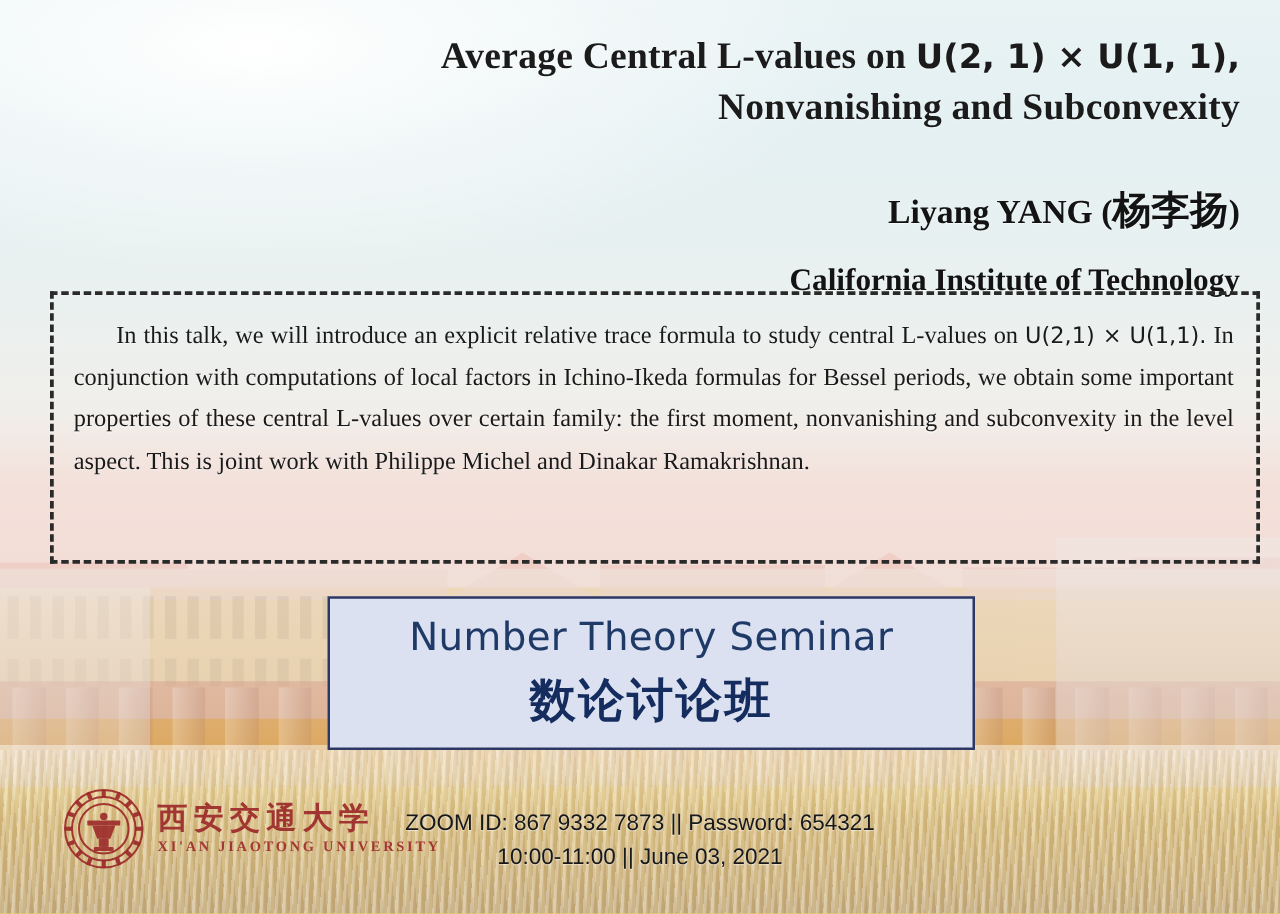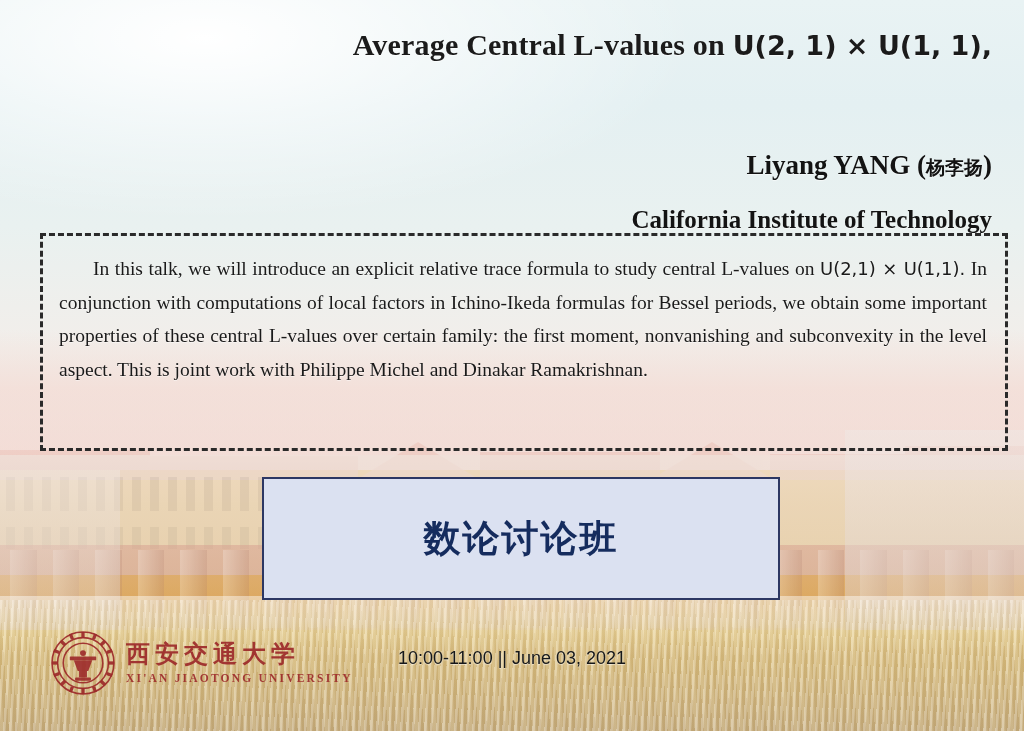--- a/index.html
+++ b/index.html
@@ -117,21 +117,21 @@
     font-family: "DejaVu Sans", sans-serif;
     font-weight: bold; font-size: 27px; letter-spacing: 0;
   }
 
   .speaker {
     position: absolute; top: 148px; right: 32px; width: 700px;
     text-align: right; color: #131313;
     text-shadow: 0 1px 1px rgba(255,255,255,.6);
   }
   .speaker-name { font-size: 27px; font-weight: bold; line-height: 1.3; }
-  .speaker-name .cjk { font-family: "DejaVu Sans", sans-serif; font-weight: bold; font-size: 19px; }
+  .speaker-name .cjk { font-family: "DejaVu Sans", sans-serif; font-weight: bold; font-size: 31px; }
   .speaker-aff { font-size: 25px; font-weight: bold; line-height: 1.35; margin-top: 20px; }
 
   .abstract-box {
     position: absolute; left: 40px; top: 233px;
     width: 968px; height: 218px;
     border: 3px dashed #2a2a2a;
     box-sizing: border-box;
     padding: 16px 18px 10px 16px;
   }
   .abstract-text {
@@ -328,34 +328,36 @@
   <div class="bg-layer bg-wheat"></div>
   <div class="bg-layer wheat-texture"></div>
   <div class="bg-layer wheat-haze"></div>
 
   <div class="content">
 
     <div class="title">
       <span>Average Central L-values on</span>
       <span class="mathsans">U(2, 1) × U(1, 1),</span>
       <br>
+      <span>Nonvanishing and Subconvexity</span>
     </div>
 
     <div class="speaker">
       <div class="speaker-name"><span>Liyang YANG (</span><span class="cjk">杨李扬</span><span>)</span></div>
       <div class="speaker-aff">California Institute of Technology</div>
     </div>
 
     <div class="abstract-box">
       <div class="abstract-text"><span>In this talk, we will introduce an explicit relative trace formula to study central L-values on</span>
         <span class="mathsans">U(2,1) × U(1,1).</span>
         <span>In conjunction with computations of local factors in Ichino-Ikeda formulas for Bessel periods, we obtain some important properties of these central L-values over certain family: the first moment, nonvanishing and subconvexity in the level aspect. This is joint work with Philippe Michel and Dinakar Ramakrishnan.</span></div>
     </div>
 
     <div class="seminar-box">
+      <div class="seminar-en">Number Theory Seminar</div>
       <div class="seminar-cn">数论讨论班</div>
     </div>
 
     <div class="logo">
       <div class="seal">
         <svg viewBox="0 0 100 100" width="66" height="66" aria-hidden="true">
           <g fill="none" stroke="#9d2a2a" stroke-width="2.4" opacity="0.92">
             <circle cx="50" cy="50" r="47"></circle>
             <circle cx="50" cy="50" r="38.5"></circle>
             <circle cx="50" cy="50" r="30"></circle>
@@ -387,17 +389,18 @@
           </g>
         </svg>
       </div>
       <div class="logo-words">
         <div class="logo-cn">西安交通大学</div>
         <div class="logo-en">XI'AN JIAOTONG UNIVERSITY</div>
       </div>
     </div>
 
     <div class="zoom-info">
+      <div>ZOOM ID: 867 9332 7873 || Password: 654321</div>
       <div>10:00-11:00 || June 03, 2021</div>
     </div>
 
   </div>
 </div>
 
 </body></html>

